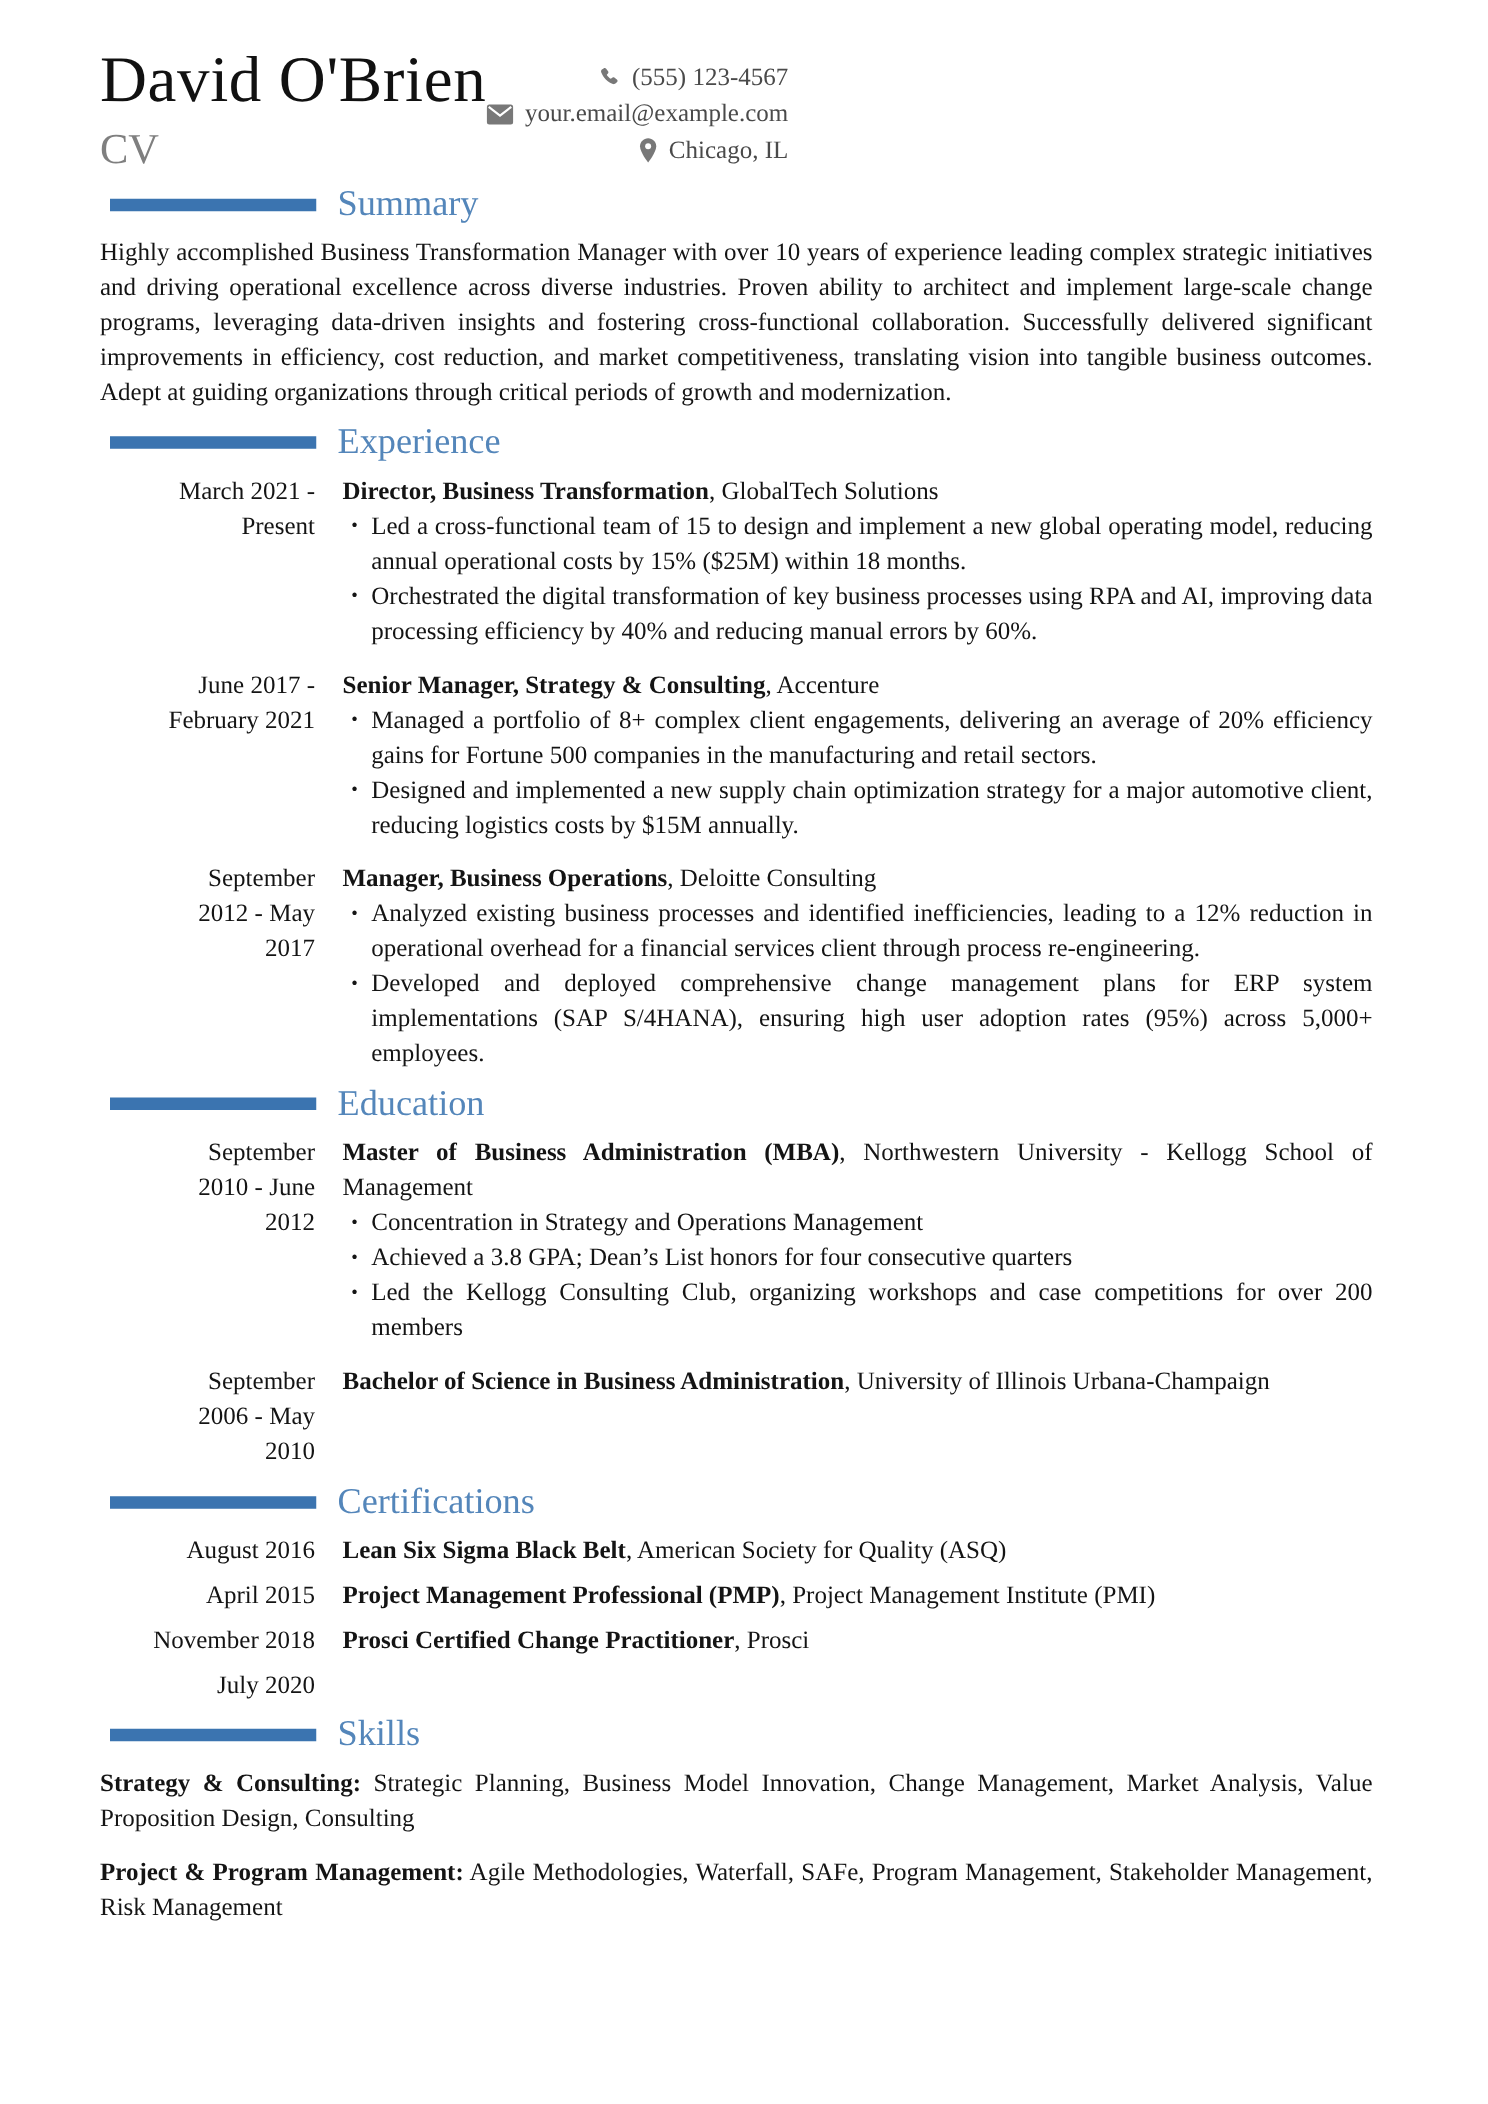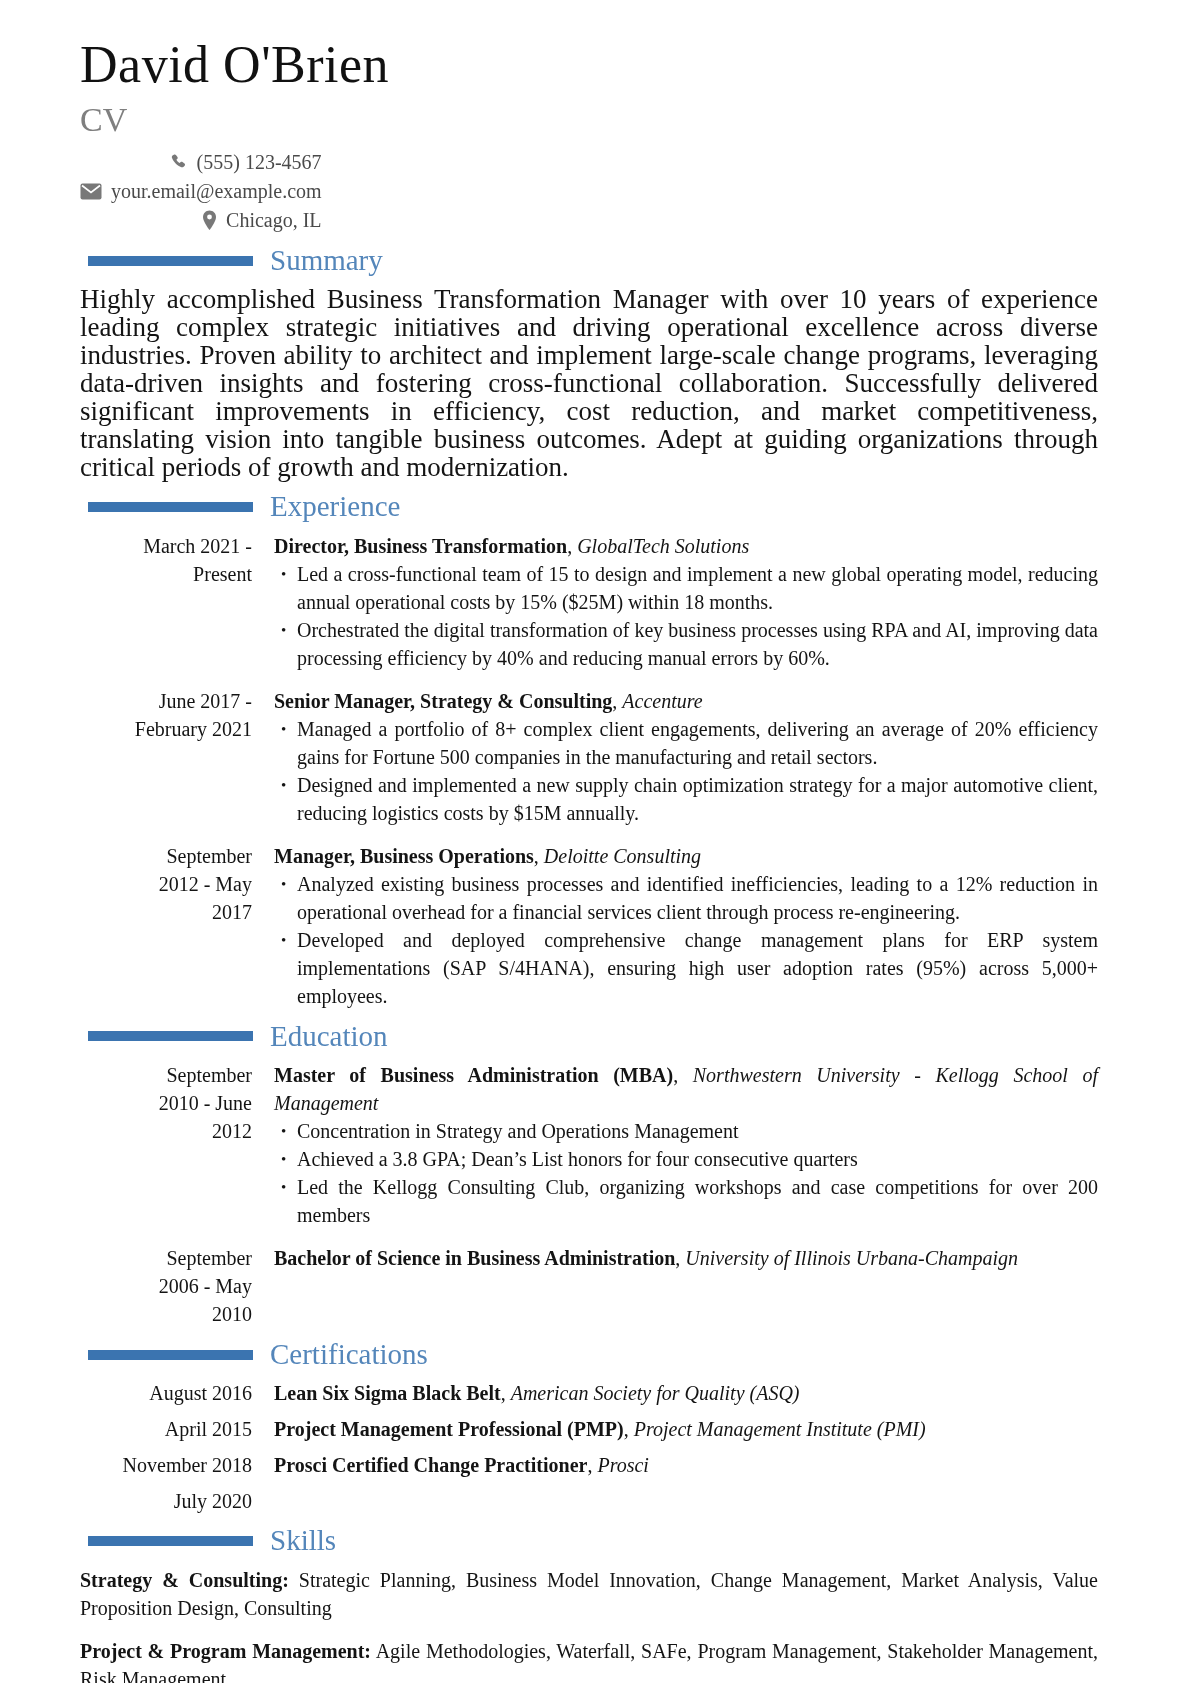--- a/index.html
+++ b/index.html
@@ -5,44 +5,44 @@
   html,body{margin:0;padding:0;background:#ffffff;}
   body{
     width:1190px;height:1683px;overflow:hidden;
     font-family:"Liberation Serif", serif;
     color:#141414;
     -webkit-hyphens:auto;hyphens:auto;
   }
   .page{box-sizing:border-box;width:1190px;height:1683px;padding:38px 92px 20px 80px;}
 
   
-  .header{display:flex;align-items:flex-start;flex-direction:column;}
+  .header{display:flex;align-items:flex-start;}
   .name{font-size:52px;line-height:1.05;letter-spacing:.5px;color:#111;}
   .subtitle{font-size:34px;line-height:1.1;color:#7f7f7f;margin-top:8px;}
   .contact{margin-top:10px;font-size:20px;color:#4a4a4a;}
   .contact-line{display:flex;justify-content:flex-end;align-items:center;gap:9px;height:29px;}
   .cicon{flex:0 0 auto;display:inline-flex;align-items:center;}
   .cicon svg{display:block;}
 
   
   .sec{display:flex;align-items:center;margin:9px 0 8px;}
   .sec-bar{width:165px;height:10px;background:#3b74b0;margin-left:8px;flex:0 0 auto;}
   .sec-title{font-size:29px;line-height:1.15;color:#5486ba;margin-left:17px;white-space:nowrap;}
 
   
-  .summary-text{margin:2px 0 0;font-size:27px;line-height:28px;text-align:justify;}
+  .summary-text{margin:2px 0 0;font-size:20px;line-height:28px;text-align:justify;}
 
   
   .entry{display:grid;grid-template-columns:172px 1fr;column-gap:22px;
          font-size:20px;line-height:28px;margin-bottom:15px;}
   .entry:last-child{margin-bottom:10px;}
   .entry-dates{text-align:right;white-space:pre-line;color:#141414;}
   .title-line{margin:0;text-align:justify;}
   .title-bold{font-weight:bold;}
-  .org-italic{font-style:italic;}
+  .org-italic{}
   ul.bullets{margin:0;padding:0;list-style:none;}
   ul.bullets li{position:relative;padding-left:23px;text-align:justify;}
   ul.bullets li::before{content:"\2022";position:absolute;left:7px;top:0;
                         font-size:15px;line-height:28px;color:#141414;}
   .cert-row{display:grid;grid-template-columns:172px 1fr;column-gap:22px;
             font-size:20px;line-height:28px;margin-bottom:8px;}
   .cert-date{text-align:right;}
 
   
   .skill-group{font-size:20px;line-height:28px;text-align:justify;margin:0 0 15px;}

